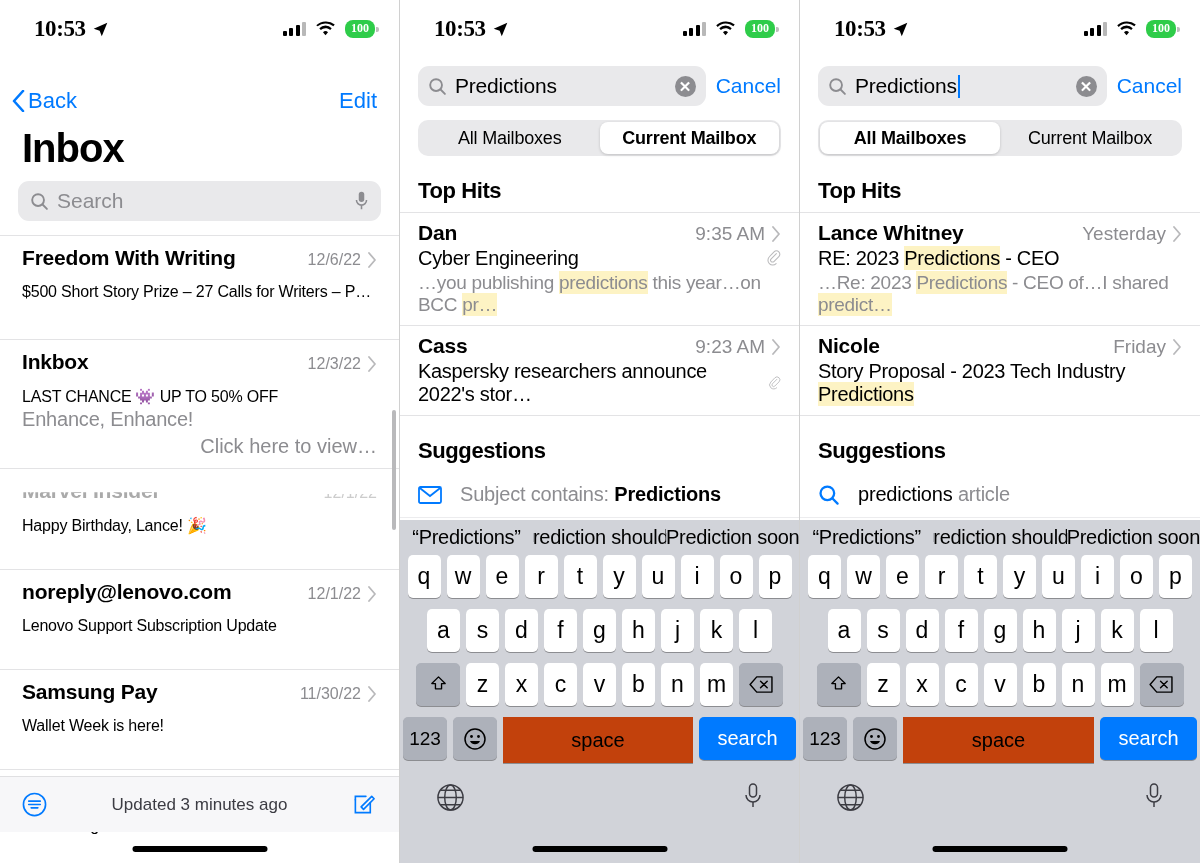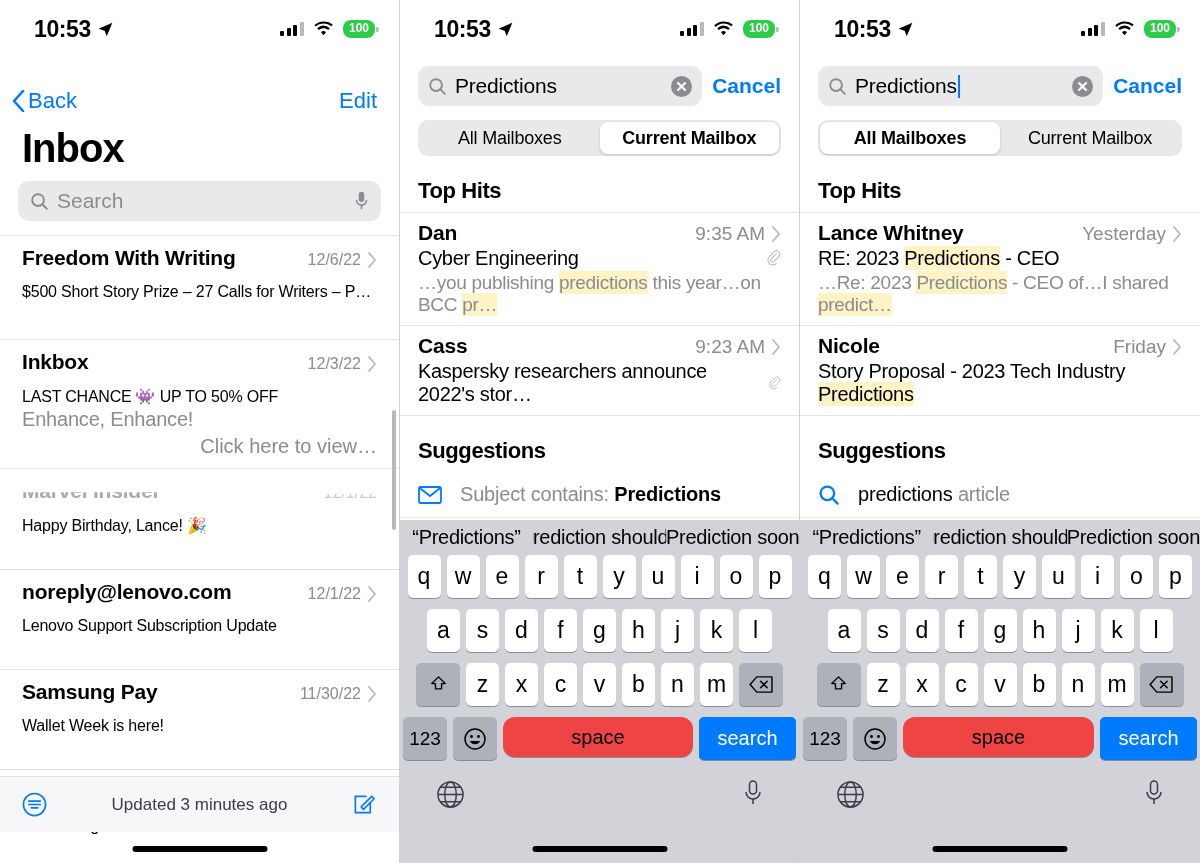--- a/index.html
+++ b/index.html
@@ -9,21 +9,21 @@
     font-family: "Liberation Sans", sans-serif;
     background: #fff; overflow: hidden;
   }
   .screens { display: flex; width: 1200px; height: 863px; }
   .panel { width: 400px; height: 863px; position: relative; overflow: hidden;
            background: #fff; border-right: 1px solid #d0d0d0; }
   .panel:last-child { border-right: none; }
 
   
   .statusbar { height: 58px; display: flex; align-items: center;
-               justify-content: space-between; padding: 0 24px 0 34px; }
+               justify-content: space-between; padding: 0 24px 0 34px; font-family: Liberation Serif, serif; }
   .sb-time { font-size: 23px; font-weight: 700; color: #000; letter-spacing: -.4px;
              display: flex; align-items: center; gap: 6px; }
   .sb-right { display: flex; align-items: center; gap: 9px; }
   .bars { display: flex; align-items: flex-end; gap: 2.5px; height: 14px; }
   .bars i { width: 4px; background: #000; border-radius: 1px; display: block; }
   .bars i:nth-child(1) { height: 5px; }
   .bars i:nth-child(2) { height: 8px; }
   .bars i:nth-child(3) { height: 11px; }
   .bars i:nth-child(4) { height: 14px; background: #b8b8b8; }
   .batt { background: #2ecc49; color: #fff; font-size: 12px; font-weight: 700;
@@ -71,21 +71,21 @@
   .s-row { display: flex; align-items: center; gap: 10px; }
   .s-field { flex: 1; background: #e9e9eb; border-radius: 11px; height: 40px;
              display: flex; align-items: center; padding: 0 10px; gap: 8px; }
   .s-field .val { font-size: 21px; color: #000; letter-spacing: -.2px; flex: 1;
                   display: flex; align-items: center; }
   .caret { display: inline-block; width: 2px; height: 23px; background: #007aff;
            margin-left: 1px; }
   .clearbtn { width: 21px; height: 21px; border-radius: 50%; background: #8c8c90;
               color: #fff; font-size: 15px; line-height: 21px; text-align: center;
               flex: none; font-weight: 600; }
-  .cancel { color: #007aff; font-size: 21px; font-weight: bold; }
+  .cancel { color: #007aff; font-size: 21px; }
   .seg { display: flex; background: #e9e9eb; border-radius: 10px; padding: 2px;
          margin-top: 14px; height: 36px; }
   .seg div { flex: 1; display: flex; align-items: center; justify-content: center;
              font-size: 18px; color: #000; border-radius: 8px; letter-spacing: -.2px; }
   .seg div.on { background: #fff; font-weight: 700;
                 box-shadow: 0 1px 3px rgba(0,0,0,.18); }
   .sec-title { font-size: 22px; font-weight: 700; padding: 22px 18px 8px 18px;
                letter-spacing: -.4px; }
   .hit { padding: 8px 18px 9px 18px; border-top: 1px solid #e3e3e5; }
   .hit .top { display: flex; justify-content: space-between; align-items: baseline; }
@@ -117,21 +117,21 @@
   .krow { display: flex; justify-content: center; gap: 6px; margin-bottom: 11px;
           padding: 0 3px; }
   .key { background: #fff; border-radius: 5px; width: 33px; height: 43px;
          display: flex; align-items: center; justify-content: center;
          font-size: 23px; color: #000; box-shadow: 0 1px 0 #8c8d91; flex: none; }
   .krow.r2 { padding-left: 21px; padding-right: 21px; }
   .kmod { background: #adb1ba; border-radius: 5px; height: 43px; width: 44px;
           display: flex; align-items: center; justify-content: center;
           box-shadow: 0 1px 0 #8c8d91; flex: none; font-size: 19px; color: #000; }
   .krow.r4 { gap: 6px; }
-  .kspace { background: #ef4444; border-radius: 12px; height: 40px; flex: 1;
+  .kspace { background: #c2410c; border-radius: 0; height: 46px; flex: 1;
             display: flex; align-items: center; justify-content: center;
             font-size: 20px; box-shadow: 0 1px 0 #8c8d91; }
   .ksearch { background: #007aff; color: #fff; border-radius: 5px; height: 43px;
              width: 97px; display: flex; align-items: center; justify-content: center;
              font-size: 20px; box-shadow: 0 1px 0 #8c8d91; flex: none; }
   .kbottom { display: flex; align-items: center; justify-content: space-between;
              padding: 8px 36px 0 36px; }
   .kb .homebar { bottom: 11px; }
 </style>
 </head>

